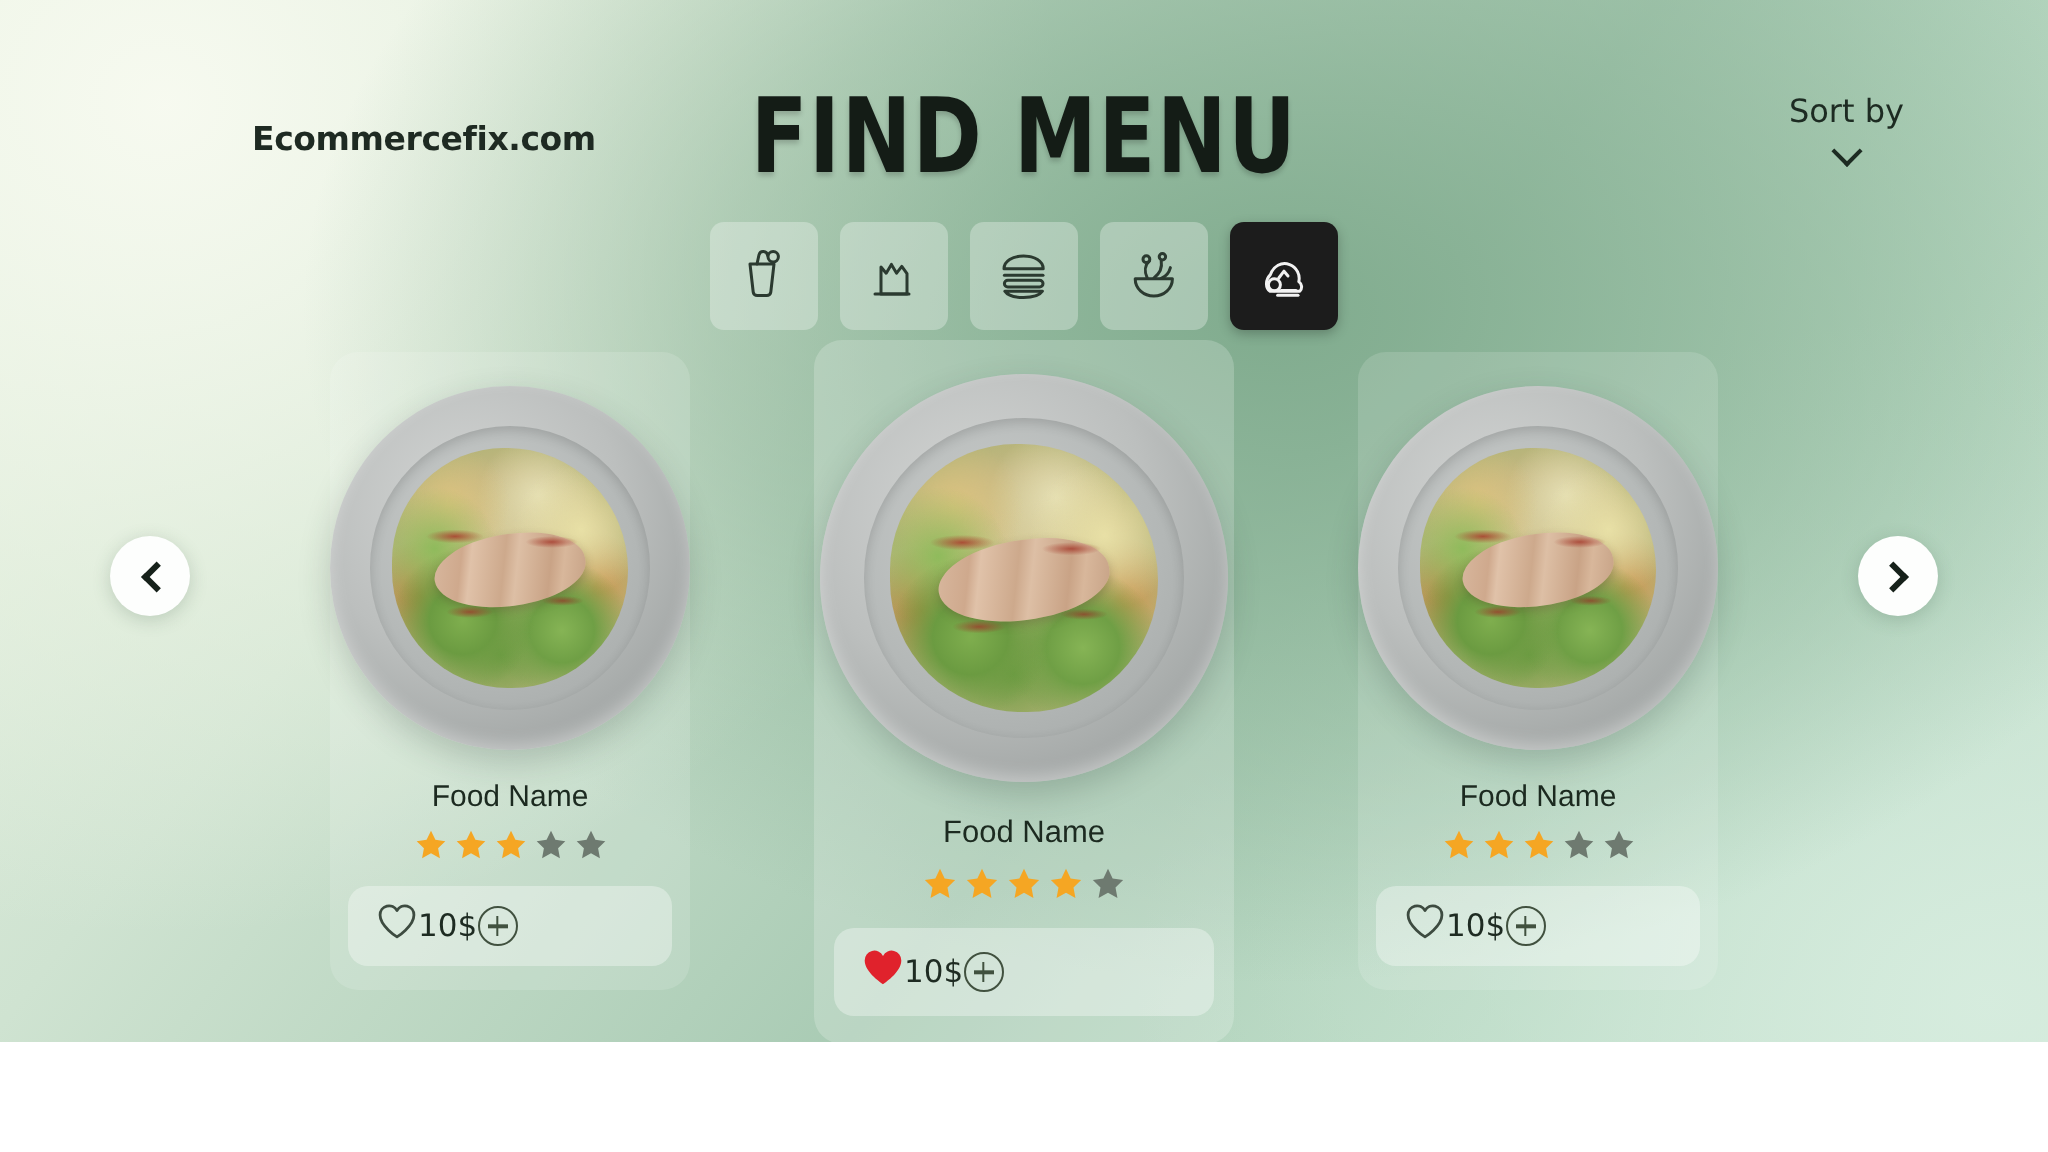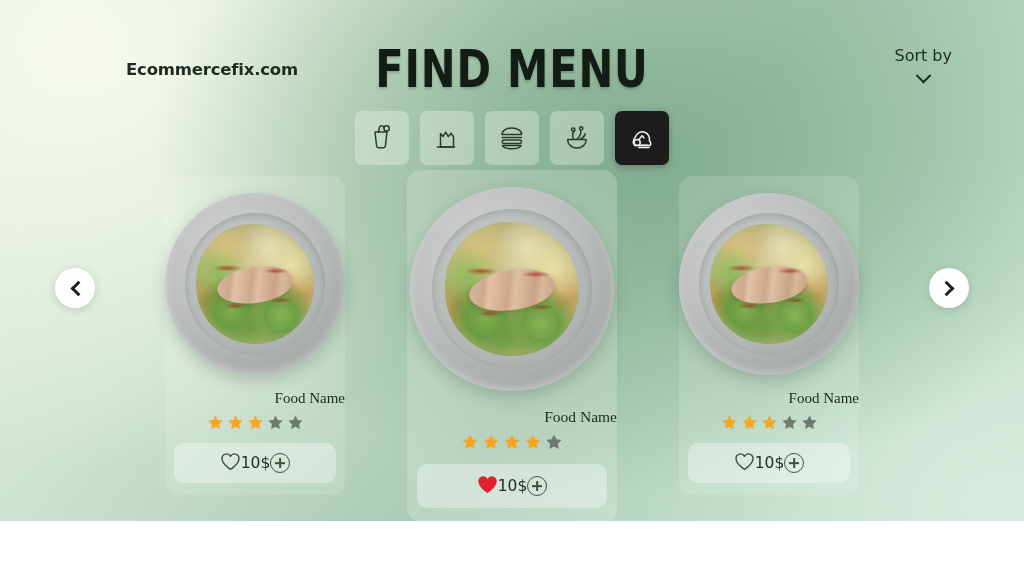--- a/index.html
+++ b/index.html
@@ -181,41 +181,41 @@
     background:
       radial-gradient(ellipse 22% 7% at 22% 26%, rgba(170,60,45,0.85) 0%, rgba(170,60,45,0) 70%),
       radial-gradient(ellipse 20% 6% at 74% 30%, rgba(165,58,44,0.8) 0%, rgba(165,58,44,0) 70%),
       radial-gradient(ellipse 18% 6% at 30% 80%, rgba(158,55,42,0.75) 0%, rgba(158,55,42,0) 70%),
       radial-gradient(ellipse 16% 5% at 80% 72%, rgba(150,52,40,0.7) 0%, rgba(150,52,40,0) 70%);
     border-radius:50%;
     pointer-events:none;
   }
 
   .card-title {
-    text-align:right;
+    text-align:center;
     font-size:15px;
     color:#1c2a20;
-    font-family:Liberation Serif, serif;
+    font-family:Liberation Sans, sans-serif;
     margin-top:8px;
   }
   .card.featured .card-title { font-size:15.5px; margin-top:10px; }
 
   .stars {
     display:flex; justify-content:center; gap:3px;
     margin-top:7px;
   }
   .star { width:17px; height:17px; display:block; }
   .card.featured .star { width:18px; height:18px; }
 
   .price-bar {
     margin:12px 9px 0 9px;
     height:40px;
     border-radius:10px;
     background:rgba(255,255,255,0.34);
-    display:flex; align-items:center; justify-content:center;
+    display:flex; align-items:center; justify-content:flex-start;
     padding:0 14px;
   }
   .card.featured .price-bar { margin:13px 10px 0 10px; height:44px; }
 
   .heart { width:21px; height:19px; cursor:pointer; }
   .price {
     font-size:15.5px; color:#1e2b22;
     font-family:"DejaVu Sans", sans-serif;
   }
   .plus-btn {

